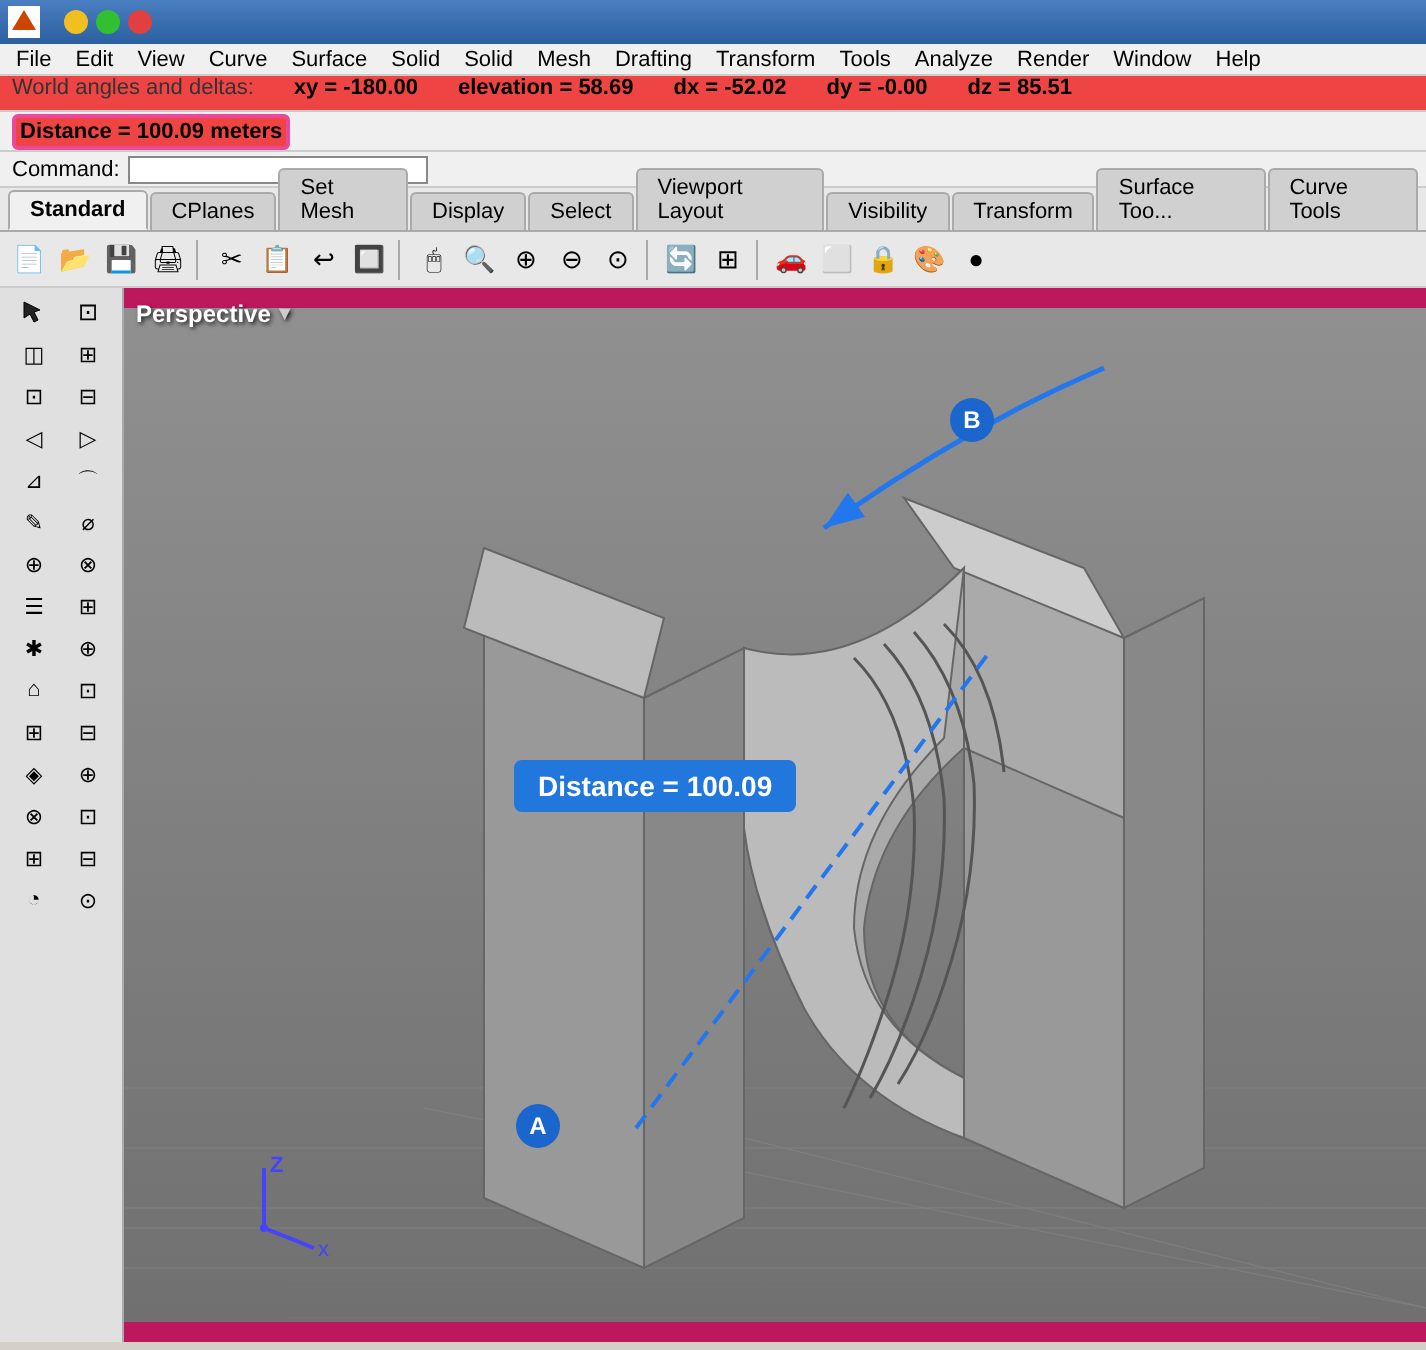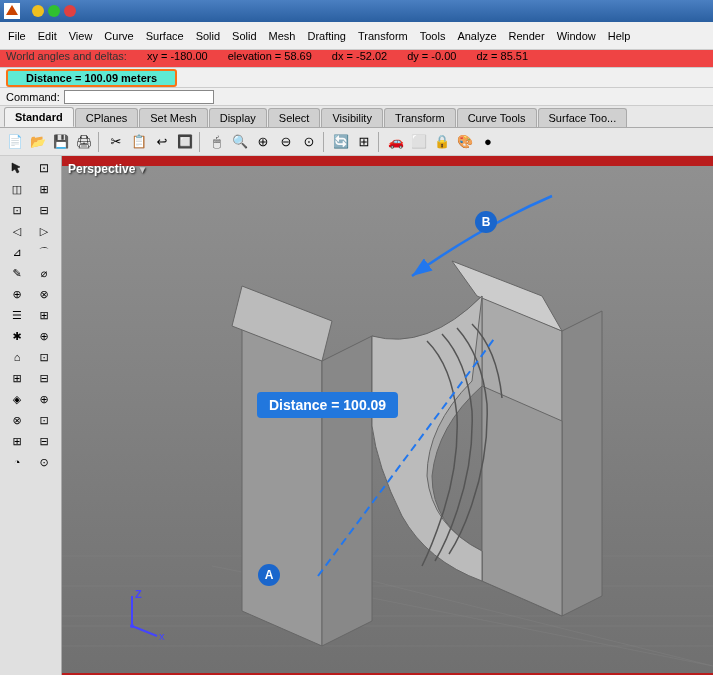--- a/index.html
+++ b/index.html
@@ -14,21 +14,21 @@
       align-items: center;
       padding: 0 4px;
       font-size: 11px;
       user-select: none;
     }
     #titlebar .title-icon { width: 16px; height: 16px; margin-right: 4px; }
     #titlebar .title-text { flex: 1; }
 
     
     #menubar {
-      height: 28px;
+      height: 16px;
       background: #f0f0f0;
       display: flex;
       align-items: center;
       border-bottom: 1px solid #ccc;
       padding: 0 2px;
     }
     .menu-item {
       padding: 2px 6px;
       cursor: pointer;
       font-size: 11px;
@@ -39,37 +39,37 @@
     #statusbar1 {
       height: 18px;
       background: #ef4444;
       display: flex;
       padding: 0 6px;
       font-size: 11px;
       border-bottom: 1px solid #ccc;
       gap: 20px;
     }
     .status-label { color: #333; }
-    .status-value { color: #000; }
+    .status-value { color: #000; font-weight: bold; }
 
     
     #distance-display {
       height: 20px;
       background: #f0f0f0;
       display: flex;
       align-items: center;
       padding: 0 6px;
       font-size: 11px;
       border-bottom: 1px solid #ccc;
     }
     .distance-box {
-      border: 2px solid #f97316;
+      border: 2px solid #ec4899;
       border-radius: 3px;
-      padding: 1px 18px;
-      background: #5eead4;
+      padding: 1px 2px;
+      background: #ef4444;
       color: #000;
       font-size: 11px;
       font-weight: bold;
     }
 
     
     #commandbar {
       height: 18px;
       background: #f0f0f0;
       display: flex;
@@ -168,21 +168,21 @@
       cursor: pointer;
       display: flex;
       align-items: center;
       justify-content: center;
       font-size: 10px;
     }
 
     
     #viewport {
       flex: 1;
-      background: #b91c1c;
+      background: #be185d;
       position: relative;
       overflow: hidden;
     }
     .viewport-label {
       position: absolute;
       top: 6px;
       left: 6px;
       display: flex;
       align-items: center;
       gap: 2px;
@@ -301,24 +301,25 @@
   <label>Command:</label>
   <input type="text" style="">
 </div>
 
 <div id="tabsrow">
     <div class="tab active">Standard</div>
     <div class="tab">CPlanes</div>
     <div class="tab">Set Mesh</div>
     <div class="tab">Display</div>
     <div class="tab">Select</div>
+    <div class="tab">Viewport Layout</div>
     <div class="tab">Visibility</div>
     <div class="tab">Transform</div>
+    <div class="tab">Surface Too...</div>
     <div class="tab">Curve Tools</div>
-    <div class="tab">Surface Too...</div>
   </div>
 
 <div id="toolbar-main">
     <div class="tb-btn" style="font-size: 13px;">📄</div>
     <div class="tb-btn" style="font-size: 13px;">📂</div>
     <div class="tb-btn" style="font-size: 13px;">💾</div>
     <div class="tb-btn" style="font-size: 13px;">🖨</div>
     <div class="tb-separator"></div>
     <div class="tb-btn" style="font-size: 13px;">✂</div>
     <div class="tb-btn" style="font-size: 13px;">📋</div>

